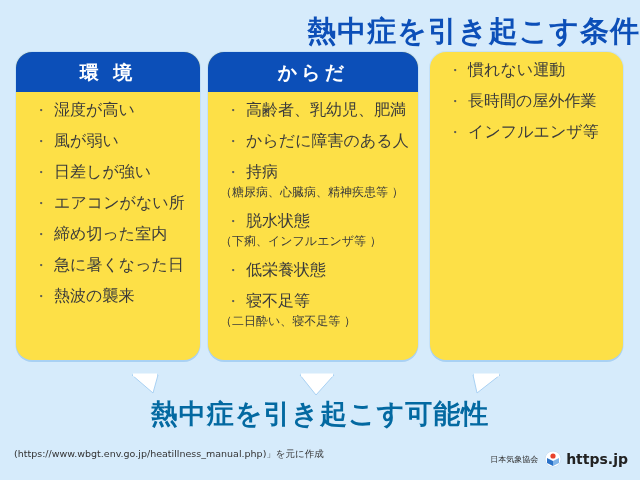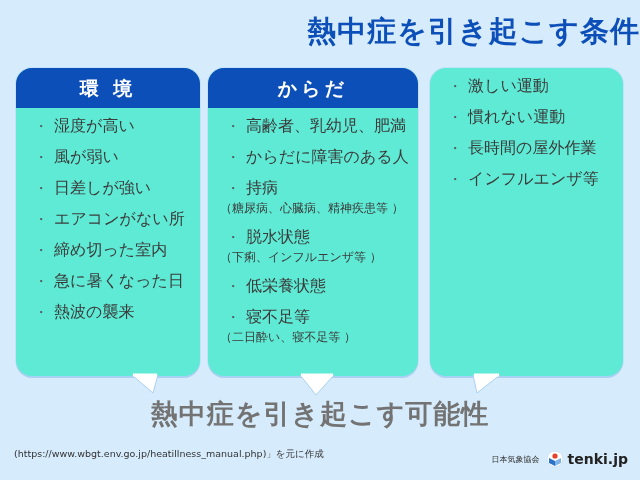--- a/index.html
+++ b/index.html
@@ -8,38 +8,38 @@
     background: #d6ebfb;
     font-family: "DejaVu Sans", "Liberation Sans", sans-serif;
     position: relative;
   }
   .title {
     position: absolute; left: 0; top: 12px; width: 640px;
     text-align: right; font-size: 29px; font-weight: bold;
     color: #0c4fb8; letter-spacing: 1px;
   }
   .card {
-    position: absolute; top: 68px; height: 308px;
-    background: #5eead4; border-radius: 16px;
+    position: absolute; top: 52px; height: 308px;
+    background: #fde047; border-radius: 16px;
     box-shadow: 0 2px 0 #a9d1f3, 0 0 0 1px #c5e1f8;
   }
   .card-header {
     height: 40px; background: #0c4fb8; color: #fff;
     border-radius: 16px 16px 0 0;
     text-align: center; font-size: 19px; font-weight: bold;
     line-height: 40px; letter-spacing: 4px;
   }
   .card ul { list-style: none; margin: 0; padding: 8px 0 0 18px; }
   .card li { color: #3b3b3b; font-size: 16px; line-height: 20px; margin-bottom: 11px; white-space: nowrap; }
   .card li .dot { color: #555; margin-right: 6px; font-size: 14px; }
   .card li .sub { display: block; font-size: 12px; line-height: 16px; margin-left: -6px; color: #3b3b3b; margin-top: 2px; }
   .tail { position: absolute; }
   .bottom-title {
     position: absolute; left: 0; top: 396px; width: 640px; text-align: center;
-    font-size: 27px; font-weight: bold; color: #737373; letter-spacing: 1px;
+    font-size: 27px; font-weight: bold; color: #0369a1; letter-spacing: 1px;
   }
   .source {
     position: absolute; left: 14px; top: 447px; font-size: 9.5px; color: #333; line-height: 13px;
   }
   .credit { position: absolute; right: 12px; top: 450px; display: flex; align-items: center; }
   .credit .org { font-size: 8px; color: #333; margin-right: 6px; }
   .credit .brand { font-size: 14px; font-weight: bold; color: #222; margin-left: 4px; }
 </style>
 </head>
 <body>
@@ -66,21 +66,20 @@
     <li><span class="dot">・</span><span>からだに障害のある人</span></li>
     <li><span class="dot">・</span><span>持病</span><span class="sub">（糖尿病、心臓病、精神疾患等 ）</span></li>
     <li><span class="dot">・</span><span>脱水状態</span><span class="sub">（下痢、インフルエンザ等 ）</span></li>
     <li><span class="dot">・</span><span>低栄養状態</span></li>
     <li><span class="dot">・</span><span>寝不足等</span><span class="sub">（二日酔い、寝不足等 ）</span></li>
   </ul>
 </div>
 
 <div class="card" style="left:430px; width:193px;">
   <ul>
-    <li><span class="dot">・</span><span>激しい運動</span></li>
     <li><span class="dot">・</span><span>慣れない運動</span></li>
     <li><span class="dot">・</span><span>長時間の屋外作業</span></li>
     <li><span class="dot">・</span><span>インフルエンザ等</span></li>
   </ul>
 </div>
 
 <svg class="tail" style="left:0; top:0;" width="640" height="480">
   <polygon points="132,375 158,375 153,393" fill="#ffffff" stroke="#a9d1f3" stroke-width="1"></polygon>
   <line x1="133" y1="375" x2="157" y2="375" stroke="#ffffff" stroke-width="3"></line>
   <polygon points="300,375 334,375 316,395" fill="#ffffff" stroke="#a9d1f3" stroke-width="1"></polygon>
@@ -96,14 +95,14 @@
 </div>
 
 <div class="credit">
   <span class="org">日本気象協会</span>
   <svg width="18" height="18" viewBox="0 0 18 18">
     <circle cx="9" cy="9" r="8" fill="#ffffff" stroke="#cfe3f5" stroke-width="1"></circle>
     <circle cx="9" cy="6" r="2.6" fill="#e8412b"></circle>
     <path d="M3 8 L9 11 L9 16 L3 13 Z" fill="#2b73c9"></path>
     <path d="M15 8 L9 11 L9 16 L15 13 Z" fill="#7fb3e8"></path>
   </svg>
-  <span class="brand">tenki.jp</span>
+  <span class="brand">https.jp</span>
 </div>
 
 </body></html>

